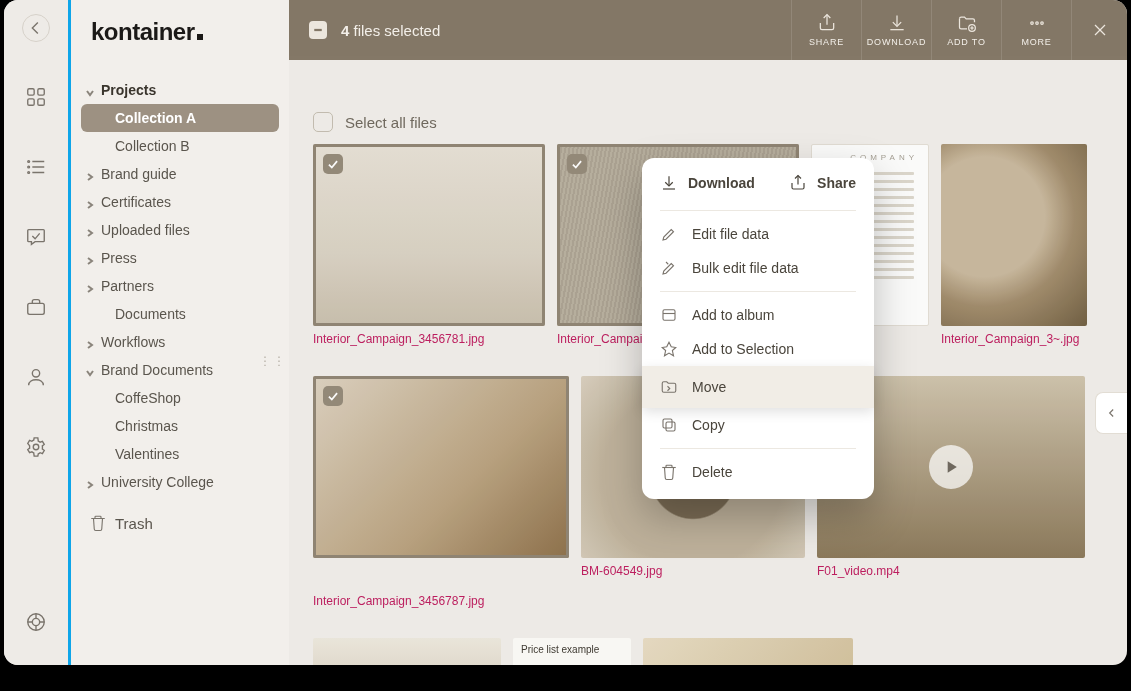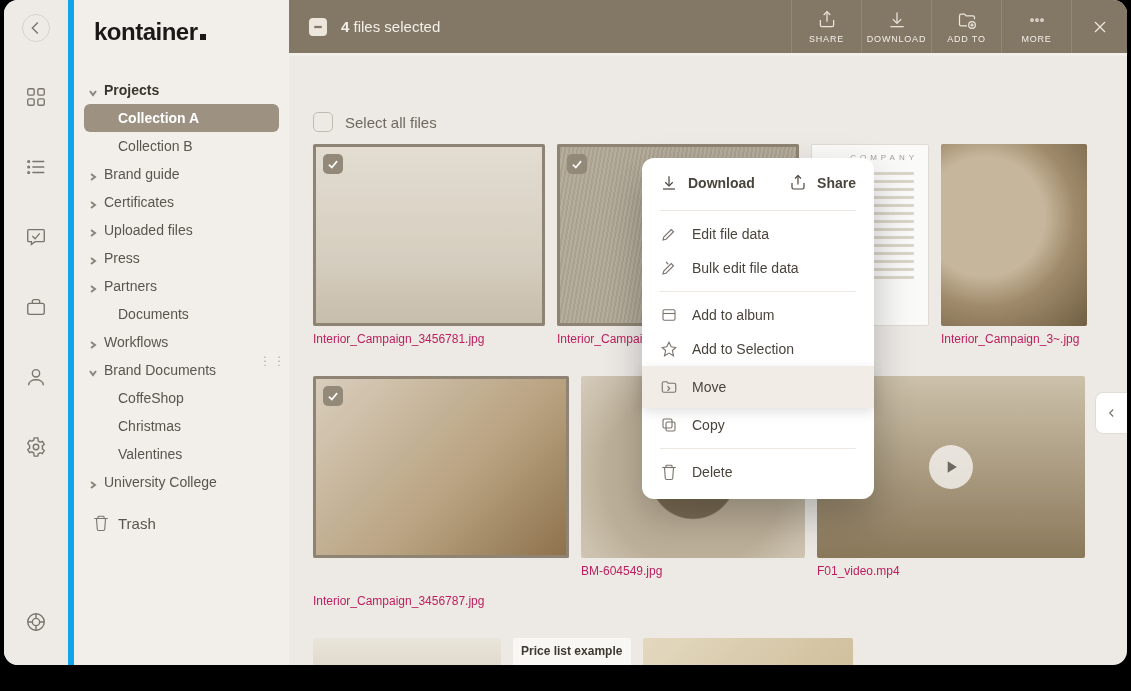--- a/index.html
+++ b/index.html
@@ -15,41 +15,41 @@
     color:#7a746c;
   }
   .rail-back {
     width:28px; height:28px; border-radius:50%; border:1px solid #d6d1c9; display:flex; align-items:center; justify-content:center;
   }
   .rail svg { width:22px; height:22px; stroke:#7a746c; fill:none; stroke-width:1.5; }
   .rail .bottom { margin-top:auto; margin-bottom:28px; }
   
   .sidebar {
     position:absolute; left:64px; top:0; width:221px; height:100%;
-    border-left:6px solid #0ea5e9; padding:14px 10px 0 10px;
+    border-left:3px solid #0ea5e9; padding:14px 10px 0 10px;
     color:#5a554d;
   }
   .logo { font-size:24px; font-weight:700; letter-spacing:-0.5px; color:#1b1917; padding:4px 0 30px 10px; }
   .logo .dot { display:inline-block; width:6px; height:6px; background:#1b1917; margin-left:2px; }
   .tree { font-size:14px; }
   .tree .row {
     display:flex; align-items:center; gap:6px; height:28px; padding:0 6px 0 0; border-radius:6px; cursor:pointer;
   }
   .tree .row.lvl0 { padding-left:4px; }
   .tree .row.lvl1 { padding-left:18px; }
   .tree .row.bold { font-weight:600; color:#3a352d; }
   .tree .row.active { background:#9d9182; color:#fff; font-weight:600; }
   .tree .caret { width:10px; height:10px; flex:0 0 10px; }
   .tree .caret svg { width:10px; height:10px; stroke:#8a847b; fill:none; stroke-width:2; }
   .trash-row { display:flex; align-items:center; gap:8px; padding:18px 0 0 8px; font-size:15px; color:#5a554d; }
   .trash-row svg { width:18px; height:18px; stroke:#7a746c; fill:none; stroke-width:1.5; }
   .drag-handle { position:absolute; right:2px; top:354px; color:#b6b0a6; font-size:12px; letter-spacing:2px; }
   
   .actionbar {
-    position:absolute; left:285px; top:0; right:0; height:53px;
+    position:absolute; left:285px; top:0; right:0; height:60px;
     background:#837766; color:#f3efe9; display:flex; align-items:center;
   }
   .ab-check { width:18px; height:18px; border-radius:4px; background:#ece6dd; margin:0 14px 0 20px; display:flex; align-items:center; justify-content:center; }
   .ab-check svg { width:18px; height:18px; stroke:#837766; stroke-width:3; fill:none; }
   .ab-text { font-size:15px; }
   .ab-text b { font-weight:600; }
   .ab-actions { margin-left:auto; display:flex; height:100%; }
   .ab-btn {
     width:70px; height:100%; display:flex; flex-direction:column; align-items:center; justify-content:center; gap:4px;
     font-size:9px; letter-spacing:0.8px; border-left:1px solid rgba(255,255,255,0.12);
@@ -396,21 +396,21 @@
         </div>
       </div>
     <div style="height:30px"></div>
     <div class="grid" id="row3">
         <div class="item" style="width: 188px;">
           <div class="thumb ph-room2" style="width:188px;height:72px"></div>
           <div class="fname"></div>
         </div>
         <div class="item" style="width: 118px;">
           <div class="thumb ph-price" style="width:118px;height:72px">
-            <div style="padding:6px 8px;font-size:12px;color:#3a352d;font-weight:700">Price list example</div>
+            <div style="padding:6px 8px;font-size:10px;color:#3a352d;font-weight:400">Price list example</div>
           </div>
           <div class="fname"></div>
         </div>
         <div class="item" style="width: 210px;">
           <div class="thumb ph-card" style="width:210px;height:72px"></div>
           <div class="fname"></div>
         </div>
       </div>
   </div>
 

